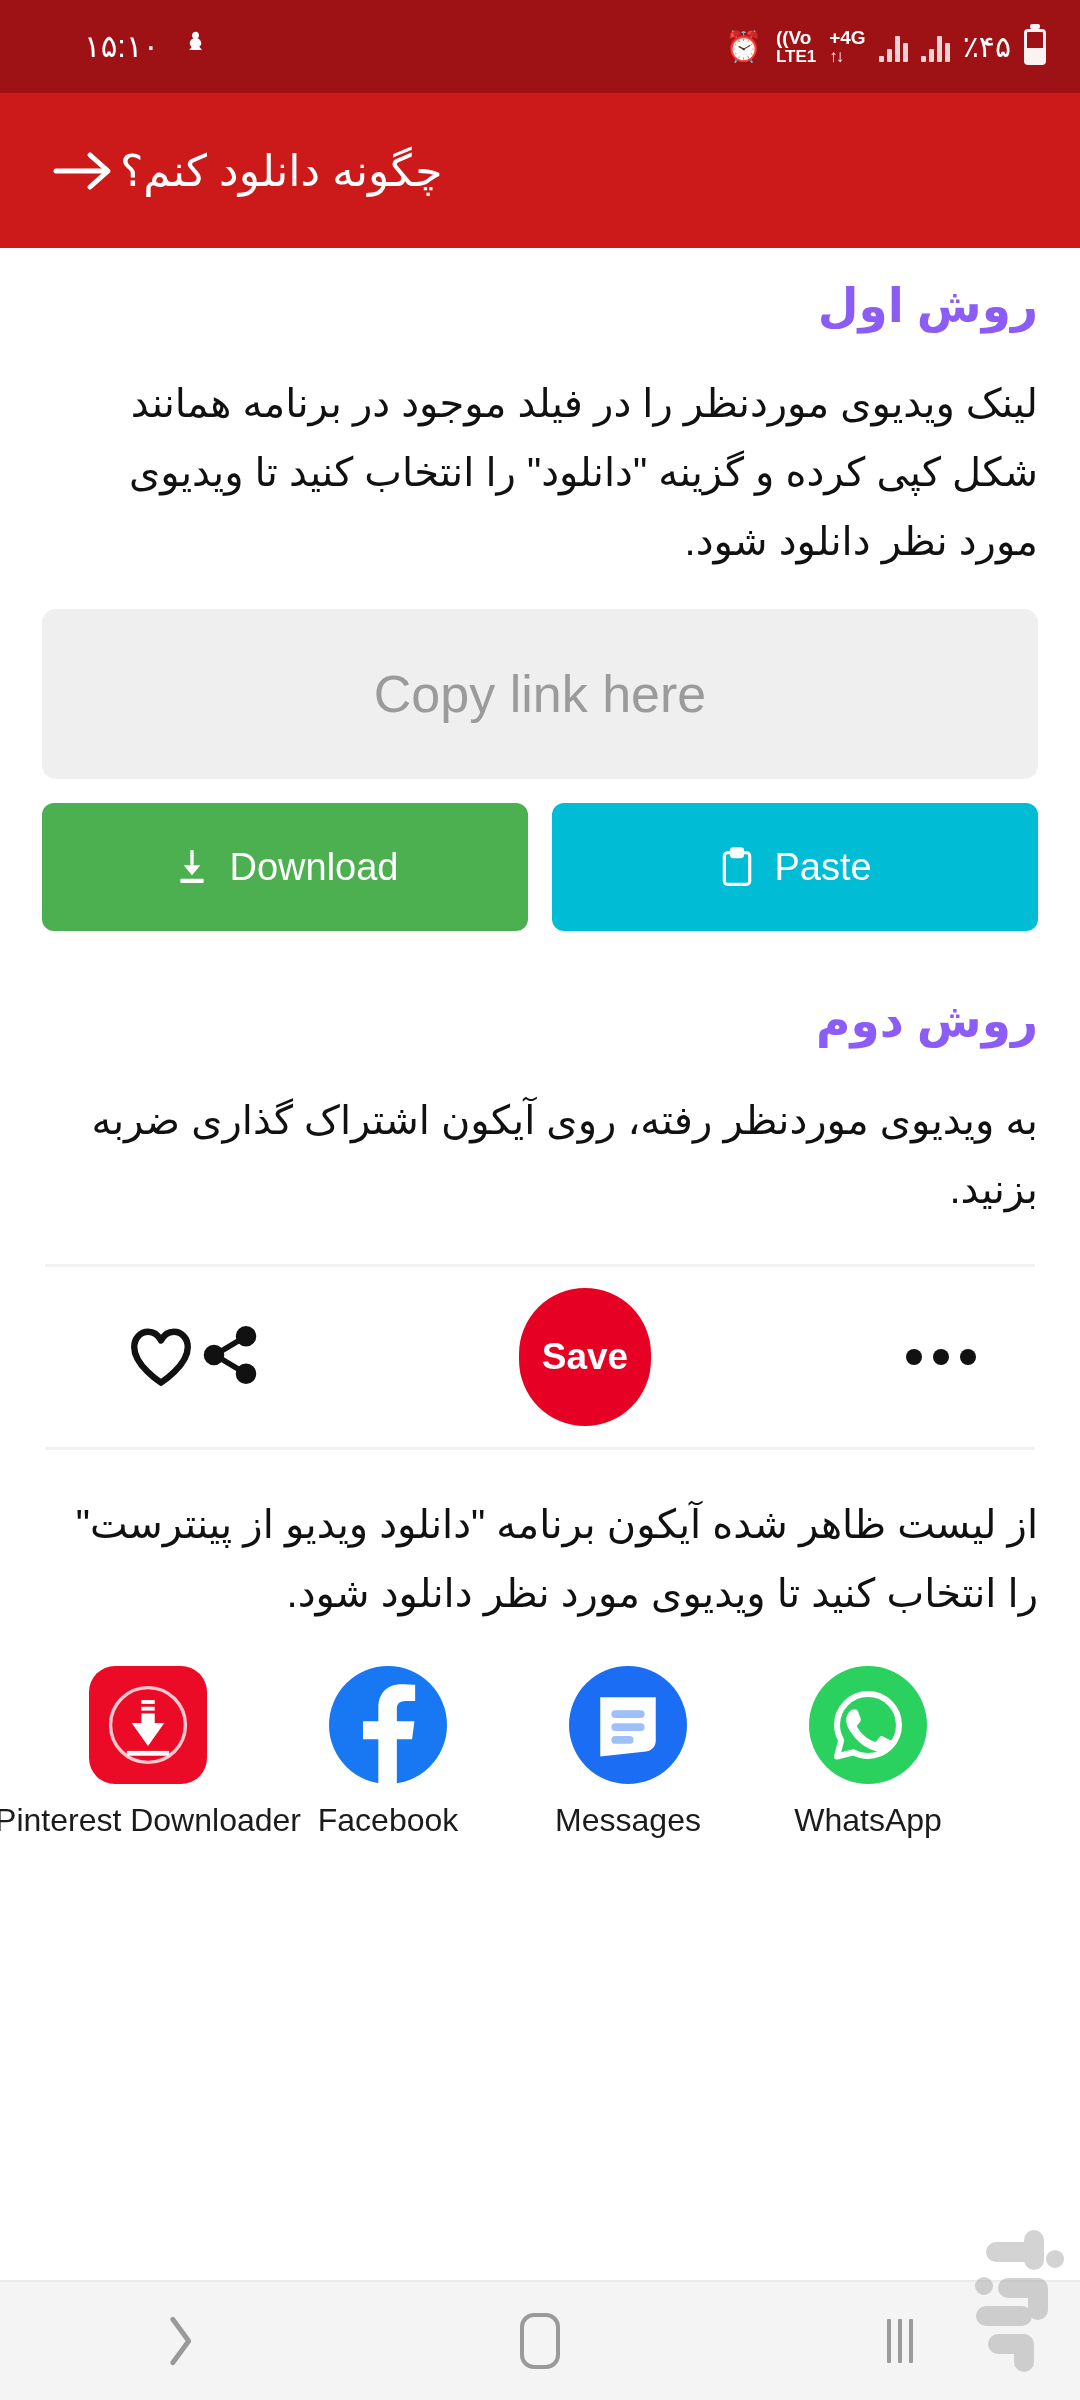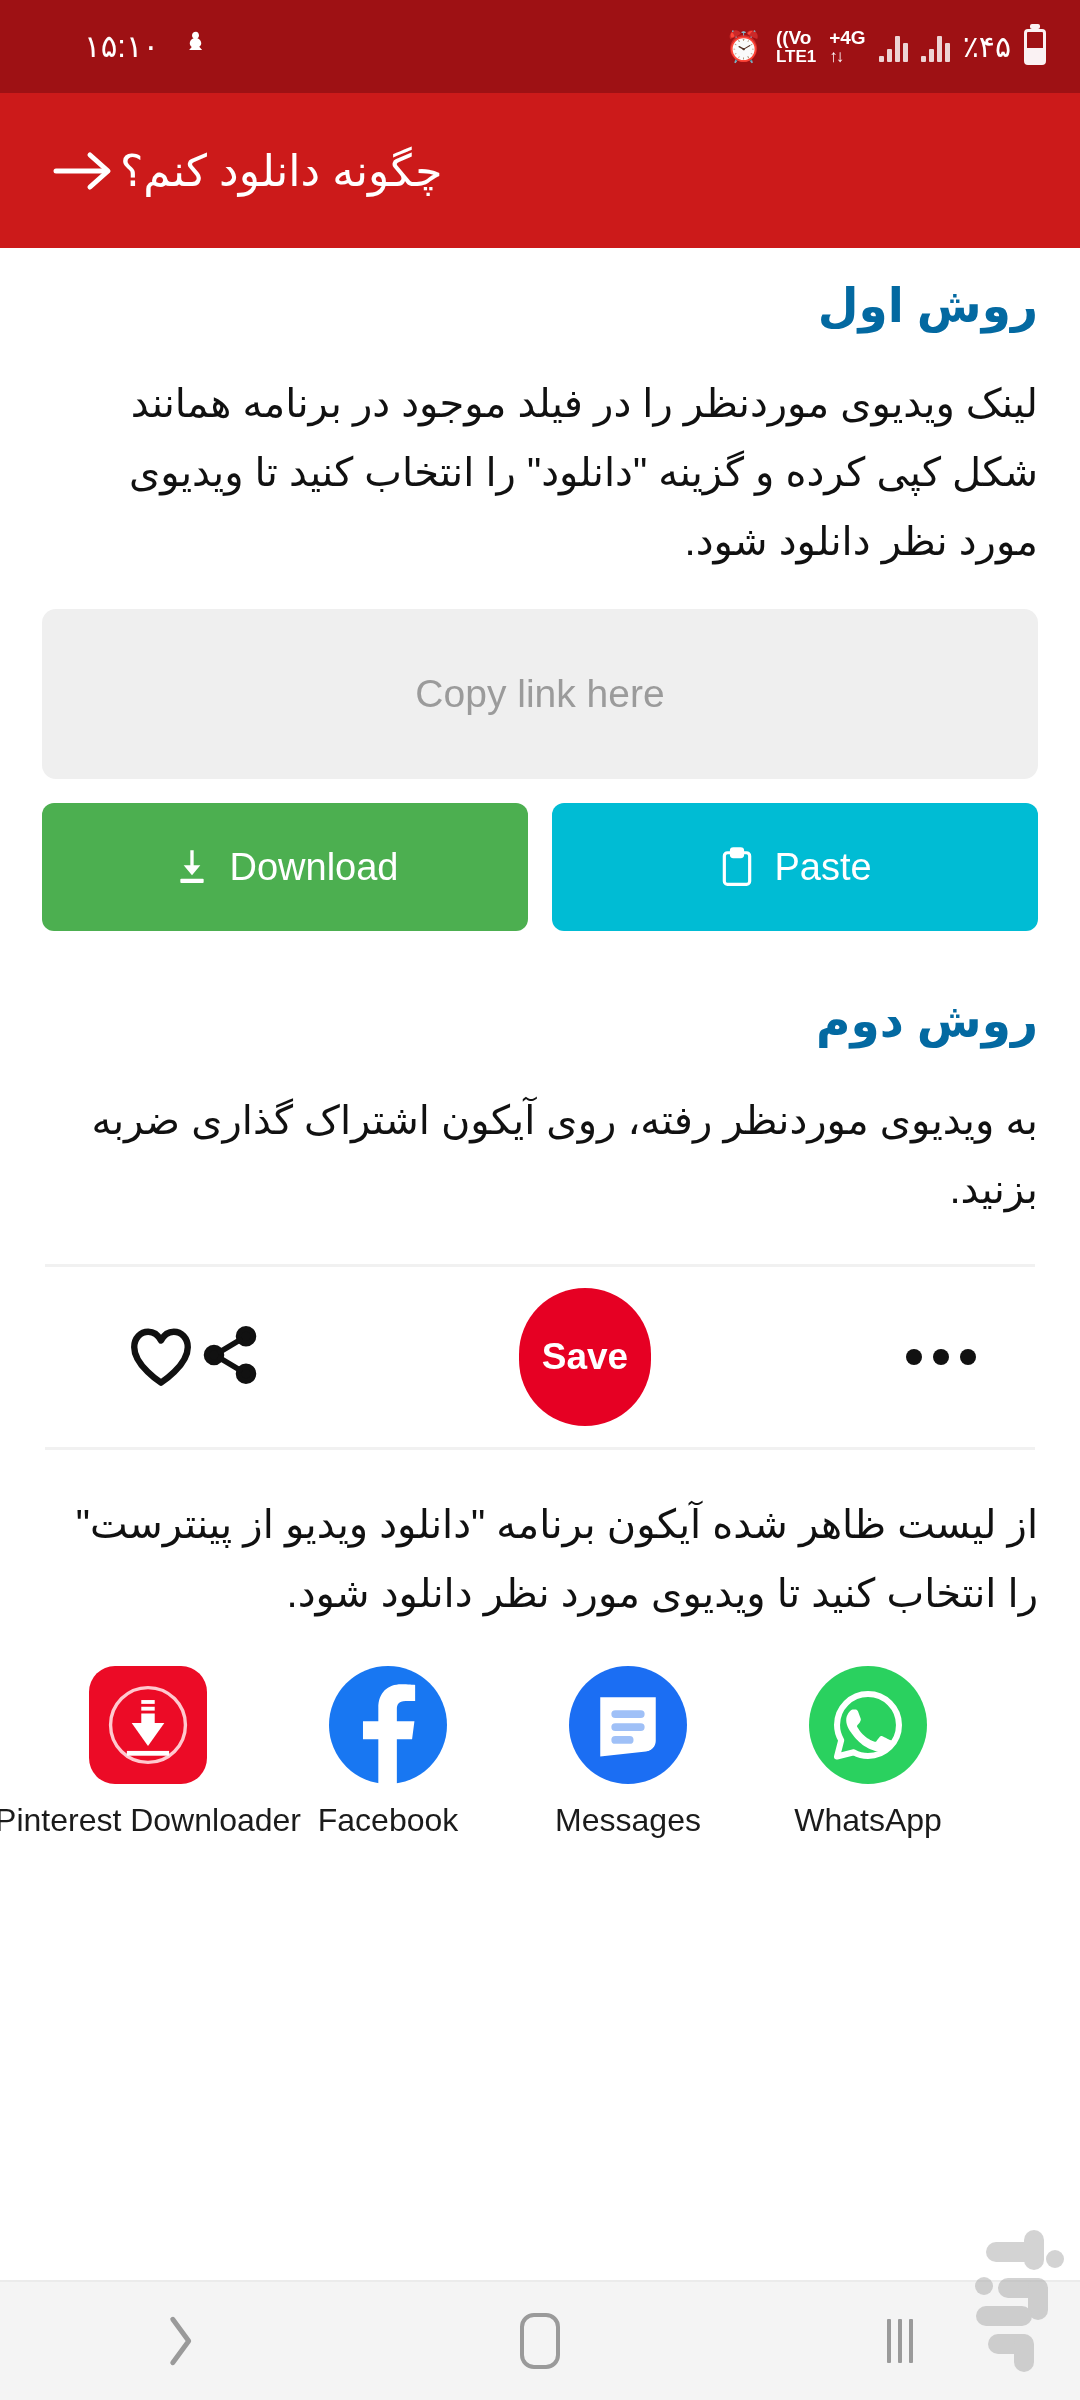--- a/index.html
+++ b/index.html
@@ -54,35 +54,35 @@
   .back-arrow{ width:74px; height:74px; display:flex; align-items:center;
         justify-content:center; cursor:pointer; flex:0 0 auto; }
   .appbar-title{ color:#fff; font-size:44px; font-weight:400;
         margin-right:52px; white-space:nowrap; }
 
   
   .content{ position:absolute; top:248px; left:0; width:1080px;
             height:2032px; background:#fff; }
 
   .section-title{
-    color:#0369a1; font-size:47px; font-weight:bold;
+    color:#8b5cf6; font-size:47px; font-weight:bold;
     text-align:right; padding:0 42px; direction:rtl;
   }
   .para{
     color:#111; font-size:40px; line-height:1.72; text-align:right;
     padding:0 42px; direction:rtl; font-weight:500;
   }
 
   
   .link-field{
     margin:34px 42px 0 42px; height:170px; background:#efefef;
     border-radius:14px; display:flex; align-items:center;
     justify-content:center;
   }
-  .link-field span{ color:#9b9b9b; font-size:39px; direction:ltr; }
+  .link-field span{ color:#9b9b9b; font-size:52px; direction:ltr; }
 
   .btn-row{ display:flex; flex-direction:row-reverse; gap:24px;
             margin:24px 42px 0 42px; }
   .btn{
     flex:1 1 0; height:128px; border-radius:12px; border:none;
     display:flex; align-items:center; justify-content:center; gap:18px;
     color:#fff; font-size:38px; cursor:pointer; direction:ltr;
   }
   .btn-download{ background:#4caf50; }
   .btn-paste{ background:#00bcd4; }

